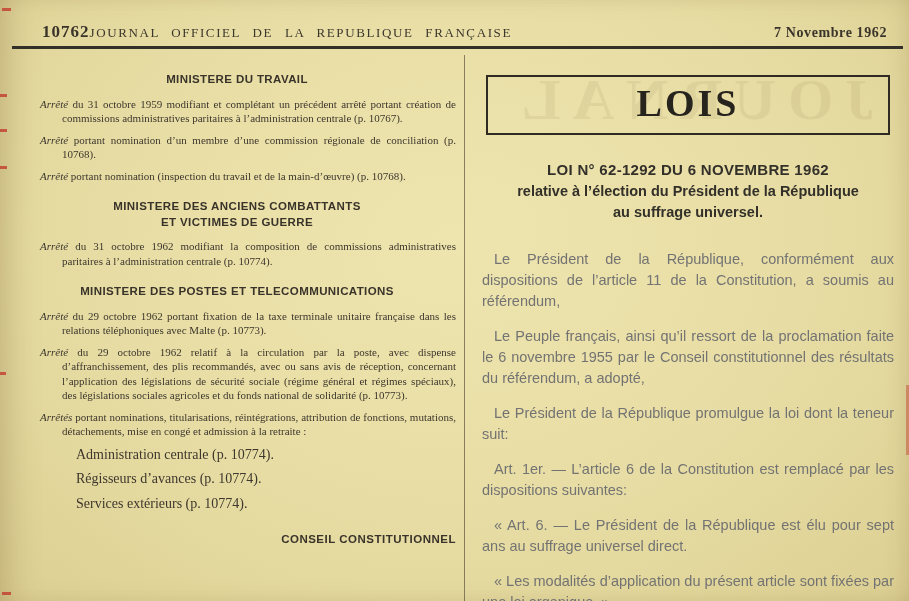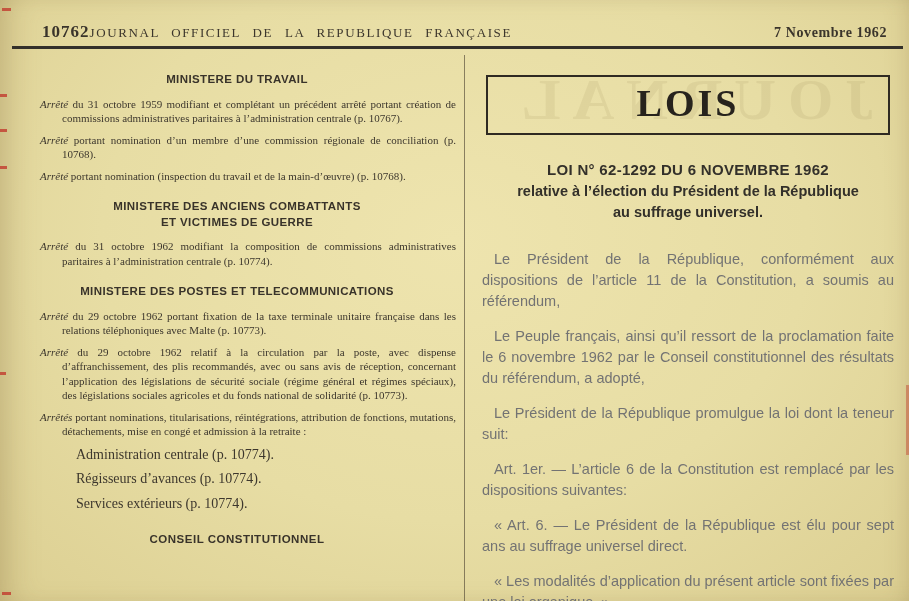--- a/index.html
+++ b/index.html
@@ -35,21 +35,21 @@
     text-align:center;letter-spacing:.4px;margin:16px 0 9px;white-space:pre-line;color:#39332a;line-height:1.35;
   }
   .entry{
     font-size:11px;line-height:1.32;text-align:justify;
     margin:7px 0 7px 22px;padding-left:22px;text-indent:-22px;color:#3d372d;
   }
   .entry .lead{font-style:italic;}
   .subitem{font-size:14px;line-height:1.32;margin:6px 0 6px 58px;color:#3d372d;}
   .footer-heading{
     font-family:"Liberation Sans", sans-serif;font-weight:bold;font-size:11.5px;
-    text-align:center;letter-spacing:.5px;margin-top:20px;color:#39332a;
+    text-align:right;letter-spacing:.5px;margin-top:20px;color:#39332a;
   }
 
   
   .right-col{position:absolute;left:482px;top:56px;width:412px;}
   .lois-box{
     border:2px solid #2f2a22;margin:19px 4px 0 4px;text-align:center;padding:4px 0 8px;
   }
   .lois{
     font-family:"Liberation Serif", serif;font-weight:bold;font-size:38px;letter-spacing:3px;color:#27231d;margin-top:36px;
   }
@@ -110,21 +110,21 @@
   <section class="right-col">
     <div class="lois-box">
       <span class="lois">LOIS</span>
     </div>
     <div class="law-heading">
       <div class="l1">LOI N° 62-1292 DU 6 NOVEMBRE 1962</div>
       <div class="l2">relative à l’élection du Président de la République</div>
       <div class="l3">au suffrage universel.</div>
     </div>
     <p class="para">Le Président de la République, conformément aux dispositions de l’article 11 de la Constitution, a soumis au référendum,</p>
-    <p class="para">Le Peuple français, ainsi qu’il ressort de la proclamation faite le 6 novembre 1962 par le Conseil constitutionnel des résultats du référendum, a adopté,</p>
+    <p class="para">Le Peuple français, ainsi qu’il ressort de la proclamation faite le 6 novembre 1955 par le Conseil constitutionnel des résultats du référendum, a adopté,</p>
     <p class="para">Le Président de la République promulgue la loi dont la teneur suit:</p>
     <p class="para">Art. 1er. — L’article 6 de la Constitution est remplacé par les dispositions suivantes:</p>
     <p class="para">« Art. 6. — Le Président de la République est élu pour sept ans au suffrage universel direct.</p>
     <p class="para">« Les modalités d’application du présent article sont fixées par une loi organique. »</p>
 
   </section>
 
 </div>
 
 </body></html>

